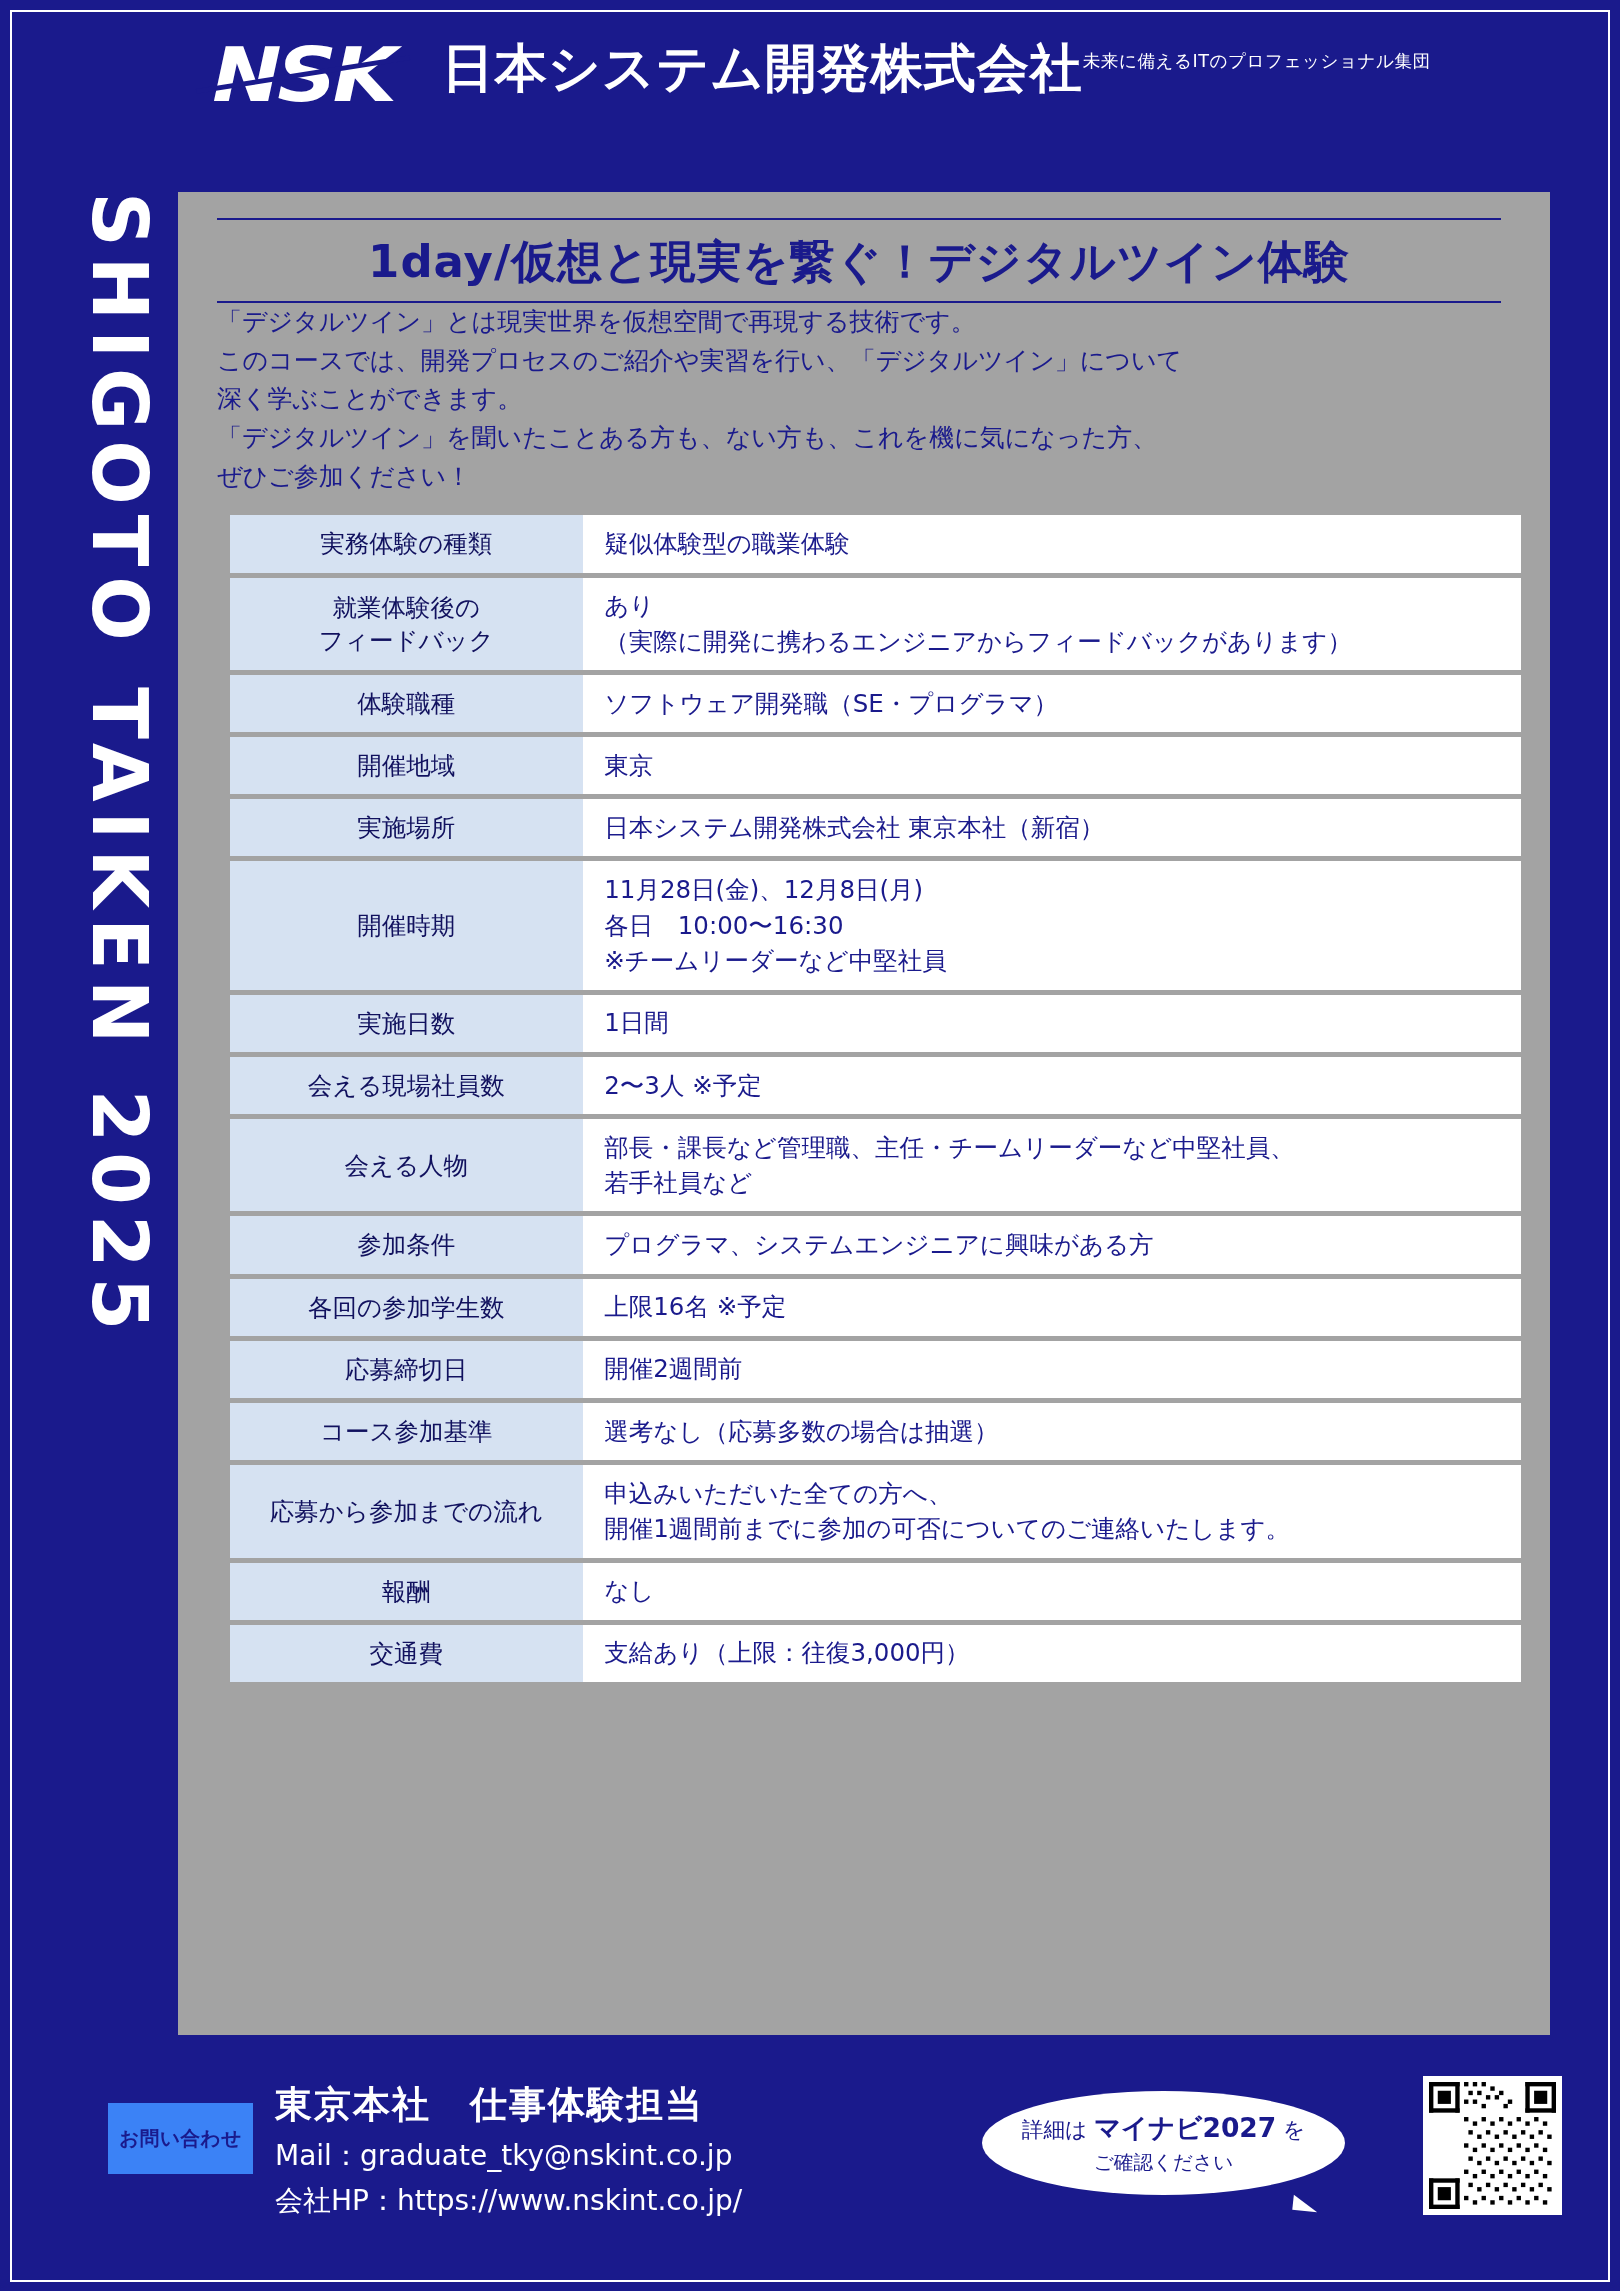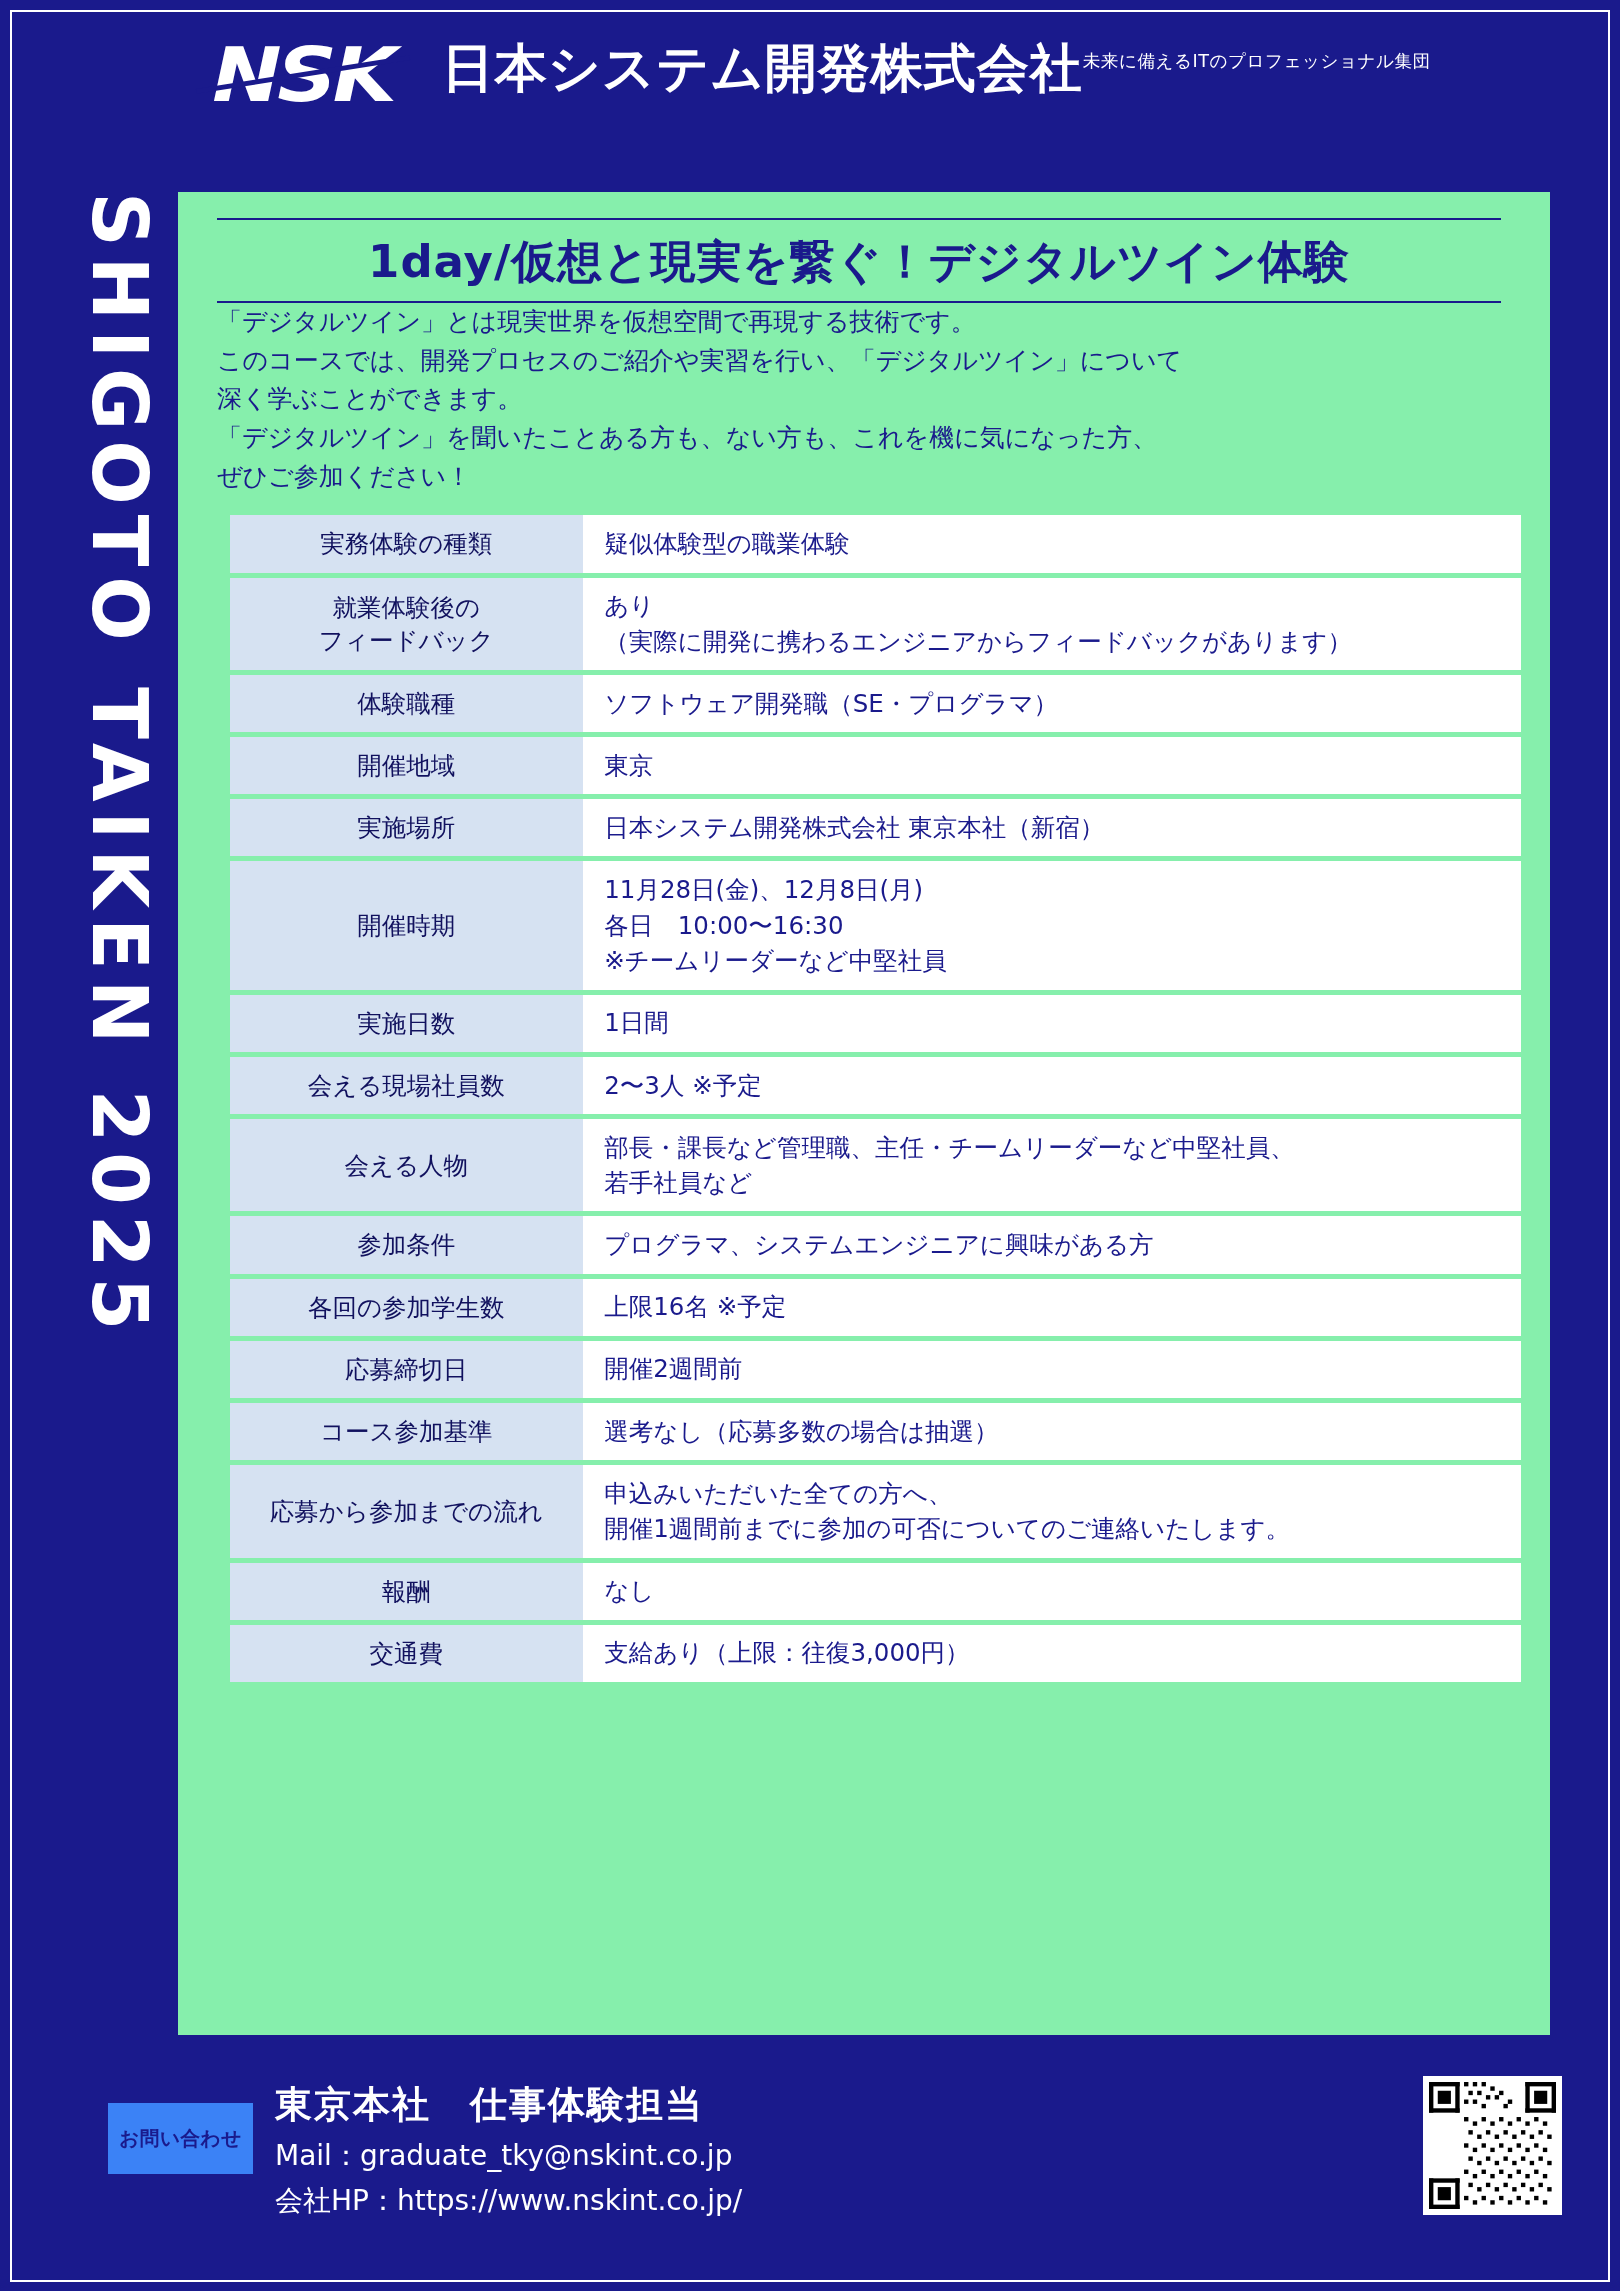--- a/index.html
+++ b/index.html
@@ -111,21 +111,21 @@
     line-height: 1;
   }
 
   
   .card {
     position: absolute;
     left: 178px;
     top: 192px;
     width: 1372px;
     height: 1843px;
-    background: #86efac;
+    background: #a3a3a3;
     box-sizing: border-box;
     padding: 25.5px 43px 19.6px 33px;
   }
   .title-rule {
     border-top: 2.9px solid #1a1a8c;
     margin: 0 5.9px 0 5.9px;
   }
   .course-title {
     color: #1a1a8c;
     font-size: 45px;
@@ -429,20 +429,26 @@
   </div>
 
   <div class="footer">
     <div class="contact-badge">お問い合わせ</div>
     <div class="contact-text">
       <div class="contact-title">東京本社　仕事体験担当</div>
       <div class="contact-line">Mail：graduate_tky@nskint.co.jp</div>
       <div class="contact-line">会社HP：https://www.nskint.co.jp/</div>
     </div>
 
+    <div class="bubble">
+      <div class="l1">
+        <span>詳細は </span><b>マイナビ2027</b><span> を</span>
+      </div>
+      <div class="l2">ご確認ください</div>
+    </div>
 
     <div class="qr">
       <svg width="127" height="127" viewBox="0 0 29 29">
         <rect width="29" height="29" fill="#ffffff"></rect>
         <g fill="#000000">
           <rect x="0" y="0" width="7" height="1"></rect>
             <rect x="0" y="6" width="7" height="1"></rect>
           <rect x="0" y="0" width="1" height="7"></rect>
             <rect x="6" y="0" width="1" height="7"></rect>
           <rect x="2" y="2" width="3" height="3"></rect>

